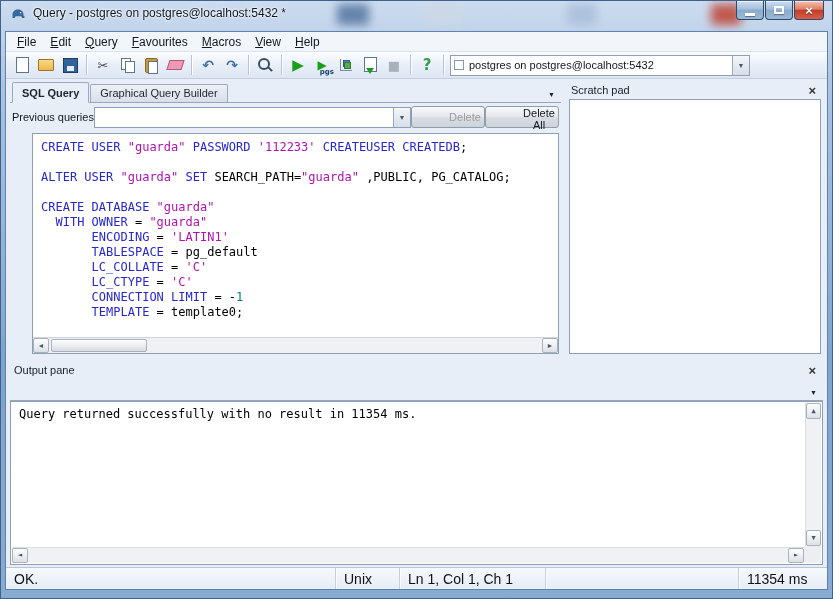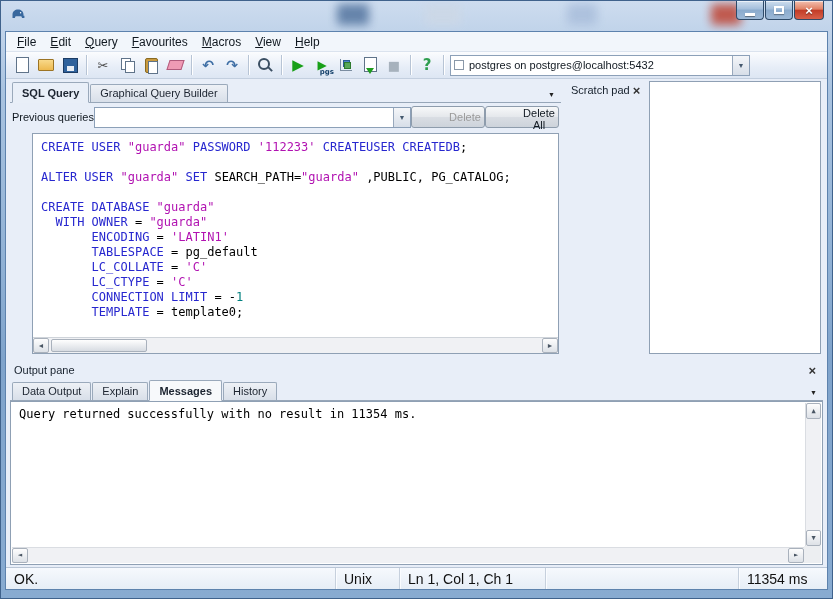--- a/index.html
+++ b/index.html
@@ -69,21 +69,21 @@
   .tb-combo { display:flex; align-items:center; border:1px solid #8ca0b8; background:#fff; height:21px; width:300px; padding-left:3px; margin-left:2px; }
   .conn-check { width:10px; height:10px; border:1px solid #8a98a8; background:#fff; margin-right:5px; flex:none; }
   .conn-text { font-size:11px; color:#101820; white-space:nowrap; overflow:hidden; flex:1; }
   .combo-btn { width:17px; height:100%; border-left:1px solid #98a8bc; background:linear-gradient(#f4f6f9,#d7dee8); display:flex; align-items:center; justify-content:center; flex:none; }
   .arr-dn { font-size:7px; color:#44586e; }
 
   
   .middle { height:282px; display:flex; padding:2px 4px 0 4px; }
   .left-panel { width:551px; display:flex; flex-direction:column; }
   .splitter { width:6px; }
-  .right-panel { flex:1; display:flex; flex-direction:row; }
+  .right-panel { flex:1; display:flex; flex-direction:column; }
 
   .tabstrip { height:22px; display:flex; align-items:flex-end; padding:0 2px; border-bottom:1px solid #97a6b8; }
   .tabs { display:flex; align-items:flex-end; }
   .tab { height:18px; line-height:17px; padding:0 9px; font-size:11px; color:#1c2430; margin-right:1px;
     border:1px solid #9aa9bb; border-bottom:none; border-radius:2px 2px 0 0; background:linear-gradient(#eef1f6,#d8dfe9); white-space:nowrap; }
   .tab.active { height:21px; line-height:20px; font-weight:bold; background:#e9eff8; margin-bottom:-1px; border-bottom:1px solid #e9eff8; }
   .tabstrip.out .tab.active { background:#f7f9fb; border-bottom-color:#f7f9fb; }
   .tab-overflow { margin-left:auto; font-size:7px; color:#222; padding:0 4px 4px 4px; }
 
   .prevq-row { height:28px; display:flex; align-items:center; padding:0 2px; }
@@ -138,20 +138,21 @@
 
 <div class="window">
 
   <div class="titlebar">
     <span class="app-icon">
       <svg width="16" height="16" viewBox="0 0 16 16">
           <path fill="#38689e" d="M2.5 12V8.5C2.5 5.5 5 3.5 8 3.5s5.5 2 5.5 5v1.2h.9V12h-2.3l-.8-1.8H5.6L4.8 12z"></path>
           <circle cx="10.6" cy="6.8" r=".7" fill="#fff"></circle>
         </svg>
     </span>
+    <span class="title-text">Query - postgres on postgres@localhost:5432 *</span>
     <span class="blur b1"></span>
     <span class="blur b2"></span>
     <span class="blur b3"></span>
     <span class="blur b4"></span>
     <div class="win-controls">
       <span class="wbtn">
           <span class="min-glyph"></span>
         </span>
       <span class="wbtn">
           <span class="max-glyph"></span>
@@ -288,26 +289,20 @@
       </div>
 
     </div>
 
     <div class="output">
       <div class="panel-header">
         <span>Output pane</span>
         <span class="phx">×</span>
       </div>
       <div class="tabstrip out">
-        <span class="tabs">
-            <span class="tab">Data Output</span>
-            <span class="tab">Explain</span>
-            <span class="tab active">Messages</span>
-            <span class="tab">History</span>
-          </span>
         <span class="tab-overflow">▼</span>
       </div>
       <div class="out-content">
         <div class="out-msg">Query returned successfully with no result in 11354 ms.</div>
         <div class="vscroll">
           <span class="sbtn">
               <span class="arr">▲</span>
             </span>
           <span class="vtrack"></span>
           <span class="sbtn">

